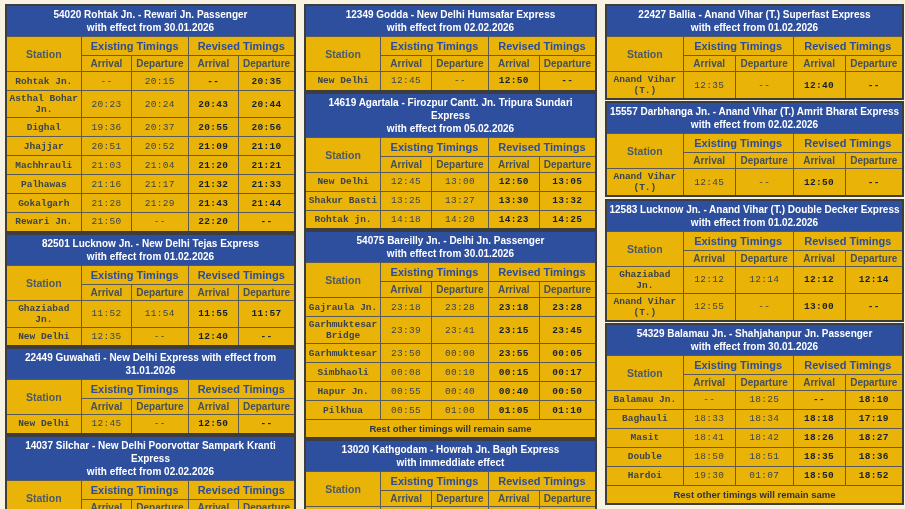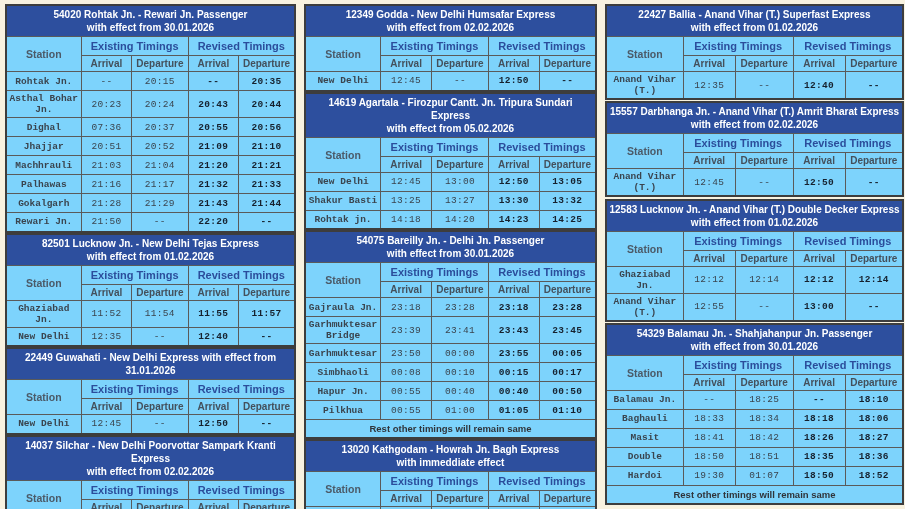--- a/index.html
+++ b/index.html
@@ -21,21 +21,21 @@
     justify-content: space-between;
     flex: 1;
     min-width: 0;
   }
   .col-0 { flex: 0 0 291px; }
   .col-1 { flex: 0 0 293px; }
   .col-2 { flex: 0 0 299px; }
   table.ttbl {
     width: 100%;
     border-collapse: collapse;
-    background: #7dd3fc;
+    background: #eab308;
     border: 2px solid #3d3d3d;
     table-layout: fixed;
   }
   table.ttbl th, table.ttbl td {
     border: 1px solid #5a5a5a;
     text-align: center;
     vertical-align: middle;
   }
   .title-bar {
     background: #2d4f9e;
@@ -126,21 +126,21 @@
           </tr>
           <tr class="data-row">
             <td class="st">Asthal Bohar Jn.</td>
             <td class="tm ex">20:23</td>
             <td class="tm ex">20:24</td>
             <td class="tm rv">20:43</td>
             <td class="tm rv">20:44</td>
           </tr>
           <tr class="data-row">
             <td class="st">Dighal</td>
-            <td class="tm ex">07:36</td>
+            <td class="tm ex">19:36</td>
             <td class="tm ex">20:37</td>
             <td class="tm rv">20:55</td>
             <td class="tm rv">20:56</td>
           </tr>
           <tr class="data-row">
             <td class="st">Jhajjar</td>
             <td class="tm ex">20:51</td>
             <td class="tm ex">20:52</td>
             <td class="tm rv">21:09</td>
             <td class="tm rv">21:10</td>
@@ -402,21 +402,21 @@
             <td class="st">Gajraula Jn.</td>
             <td class="tm ex">23:18</td>
             <td class="tm ex">23:28</td>
             <td class="tm rv">23:18</td>
             <td class="tm rv">23:28</td>
           </tr>
           <tr class="data-row">
             <td class="st">Garhmuktesar Bridge</td>
             <td class="tm ex">23:39</td>
             <td class="tm ex">23:41</td>
-            <td class="tm rv">23:43</td>
+            <td class="tm rv">23:15</td>
             <td class="tm rv">23:45</td>
           </tr>
           <tr class="data-row">
             <td class="st">Garhmuktesar</td>
             <td class="tm ex">23:50</td>
             <td class="tm ex">00:00</td>
             <td class="tm rv">23:55</td>
             <td class="tm rv">00:05</td>
           </tr>
           <tr class="data-row">
@@ -625,21 +625,21 @@
             <td class="tm ex">--</td>
             <td class="tm ex">18:25</td>
             <td class="tm rv">--</td>
             <td class="tm rv">18:10</td>
           </tr>
           <tr class="data-row">
             <td class="st">Baghauli</td>
             <td class="tm ex">18:33</td>
             <td class="tm ex">18:34</td>
             <td class="tm rv">18:18</td>
-            <td class="tm rv">18:06</td>
+            <td class="tm rv">17:19</td>
           </tr>
           <tr class="data-row">
             <td class="st">Masit</td>
             <td class="tm ex">18:41</td>
             <td class="tm ex">18:42</td>
             <td class="tm rv">18:26</td>
             <td class="tm rv">18:27</td>
           </tr>
           <tr class="data-row">
             <td class="st">Double</td>

